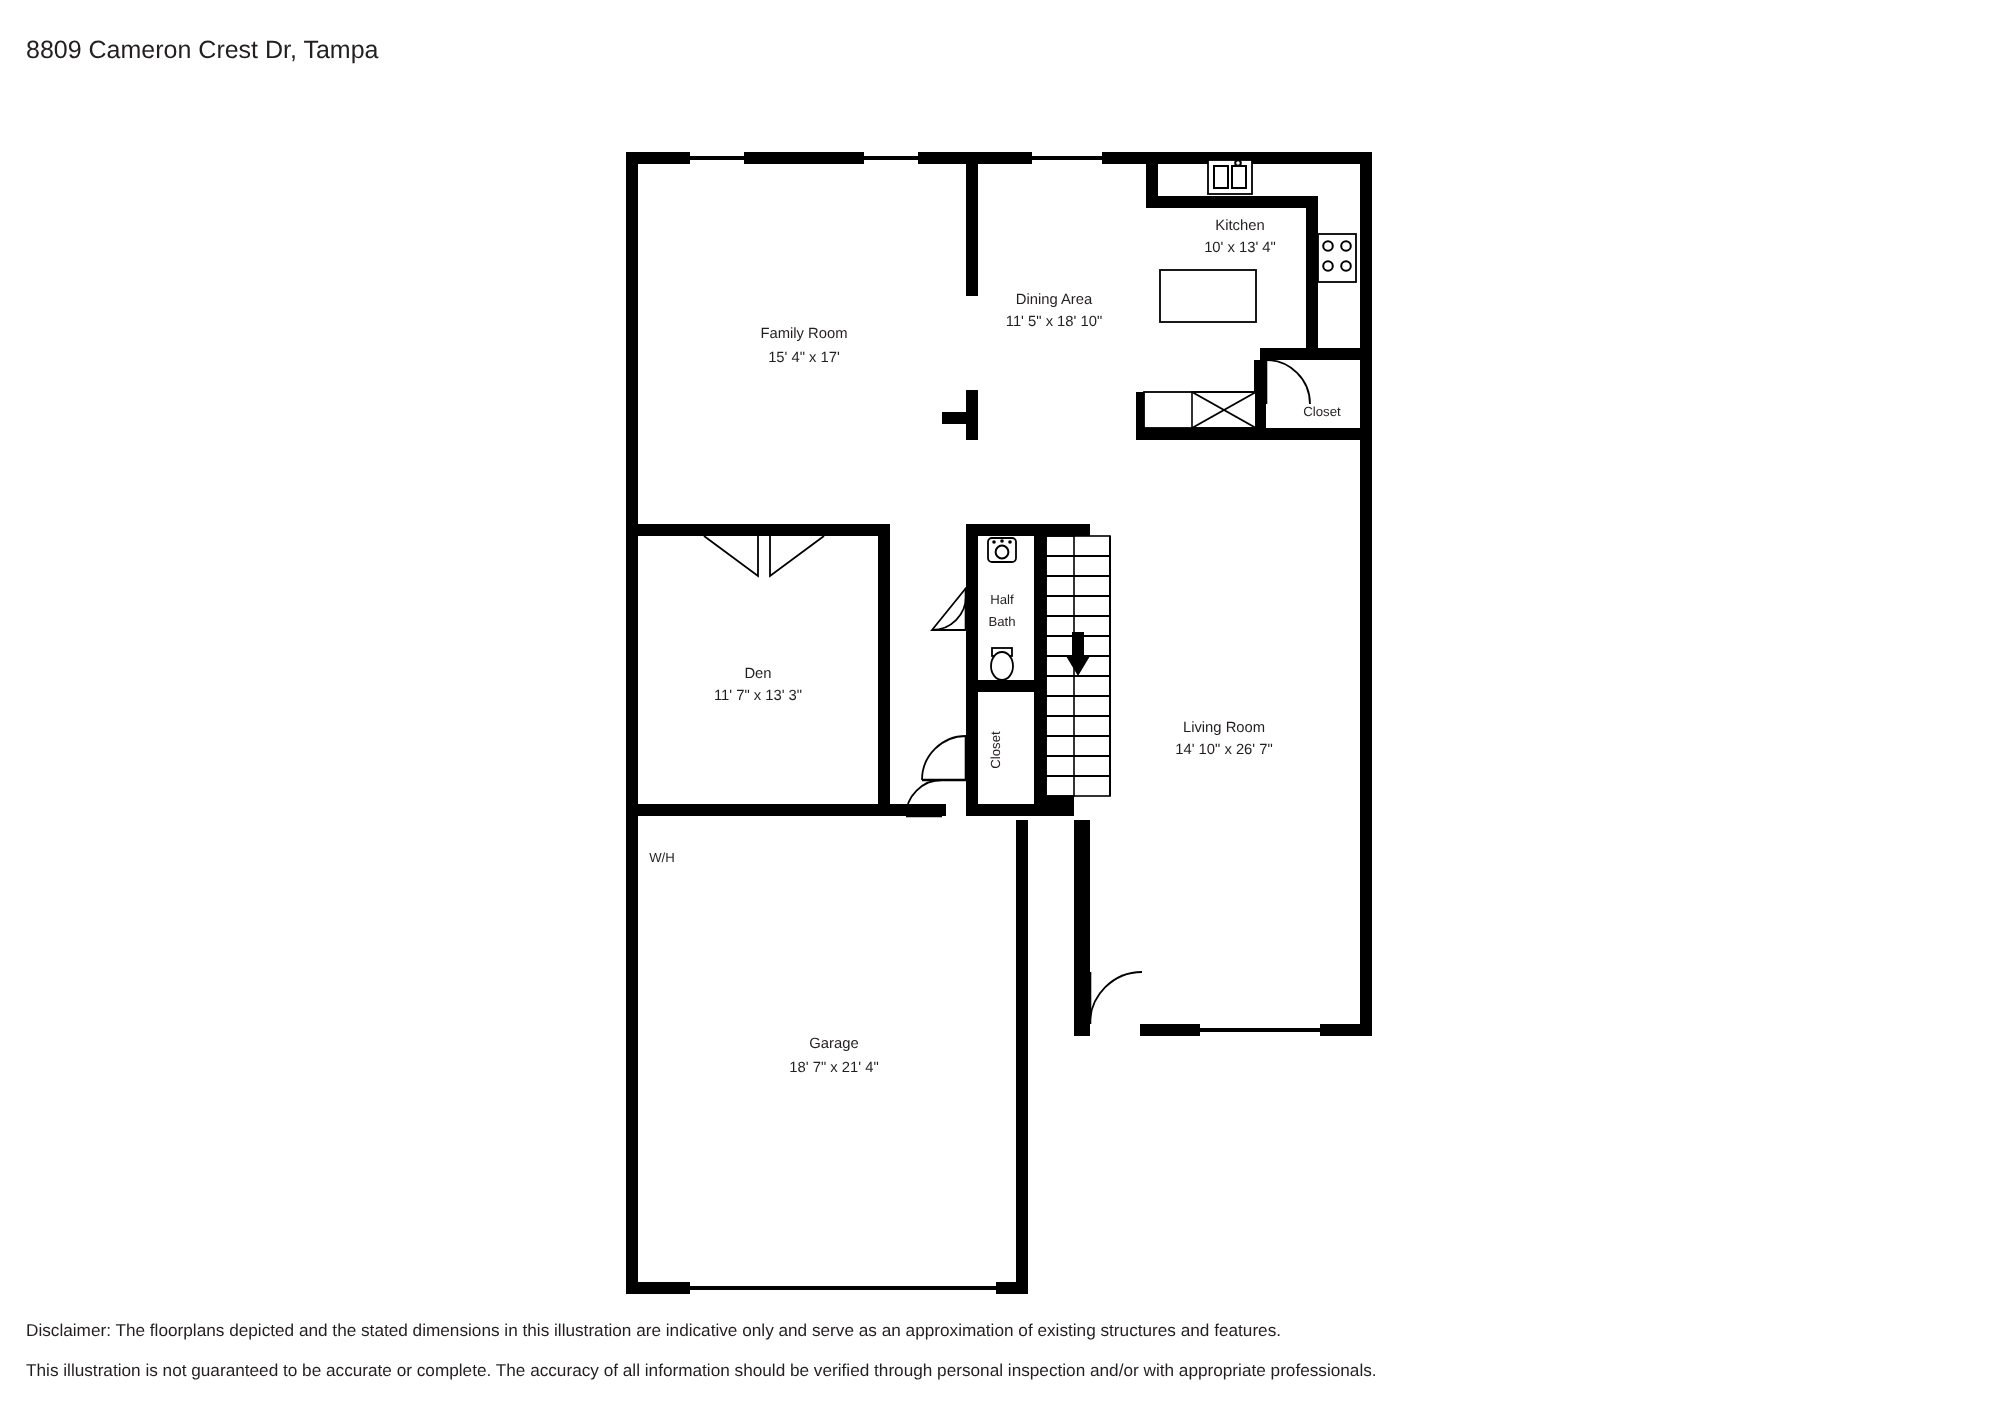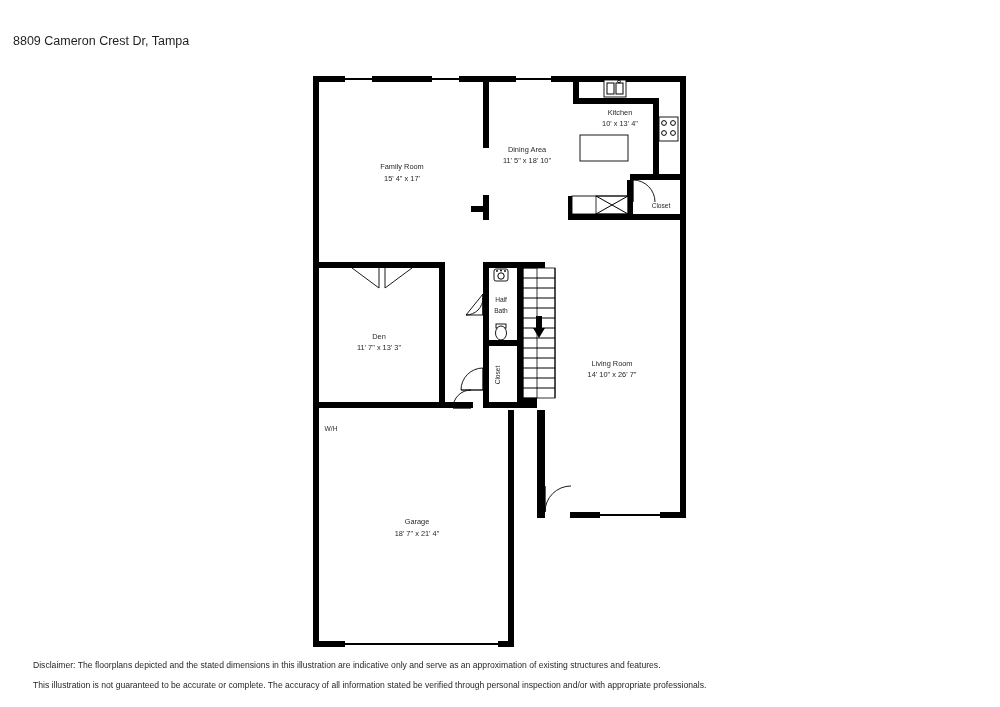--- a/index.html
+++ b/index.html
@@ -13,39 +13,37 @@
     position: relative;
     font-family: "Liberation Sans", sans-serif;
     color: #231f20;
     overflow: hidden;
   }
   .header {
     position: absolute;
     left: 13px;
     top: 17px;
     line-height: 1.35;
-    margin-top: 16px;
   }
   .header .addr {
     font-size: 12.5px;
     color: #231f20;
     display: block;
   }
   .header .floor {
     font-size: 12.5px;
     color: #231f20;
     display: block;
     margin-top: 4px;
   }
   .footer {
     position: absolute;
     left: 13px;
     top: 660px;
     width: 900px;
-    margin-left: 20px;
   }
   .footer div {
     font-size: 8.6px;
     color: #231f20;
     line-height: 1.2;
     margin-bottom: 10px;
   }
   #plan {
     position: absolute;
     left: 0;
@@ -270,14 +268,14 @@
     <text class="lbl-sm" x="501" y="313">Bath</text>
 
     <text class="lbl-sm" x="500" y="375" transform="rotate(-90 500 375)">Closet</text>
 
     <text class="lbl-sm" x="331" y="431" text-anchor="start">W/H</text>
   </g>
 </svg>
 
 <div class="footer">
   <div>Disclaimer: The floorplans depicted and the stated dimensions in this illustration are indicative only and serve as an approximation of existing structures and features.</div>
-  <div>This illustration is not guaranteed to be accurate or complete. The accuracy of all information stated be verified through personal inspection and/or with appropriate professionals.</div>
+  <div>This illustration is not guaranteed to be accurate or complete. The accuracy of all information should be verified through personal inspection and/or with appropriate professionals.</div>
 </div>
 
 </body></html>

